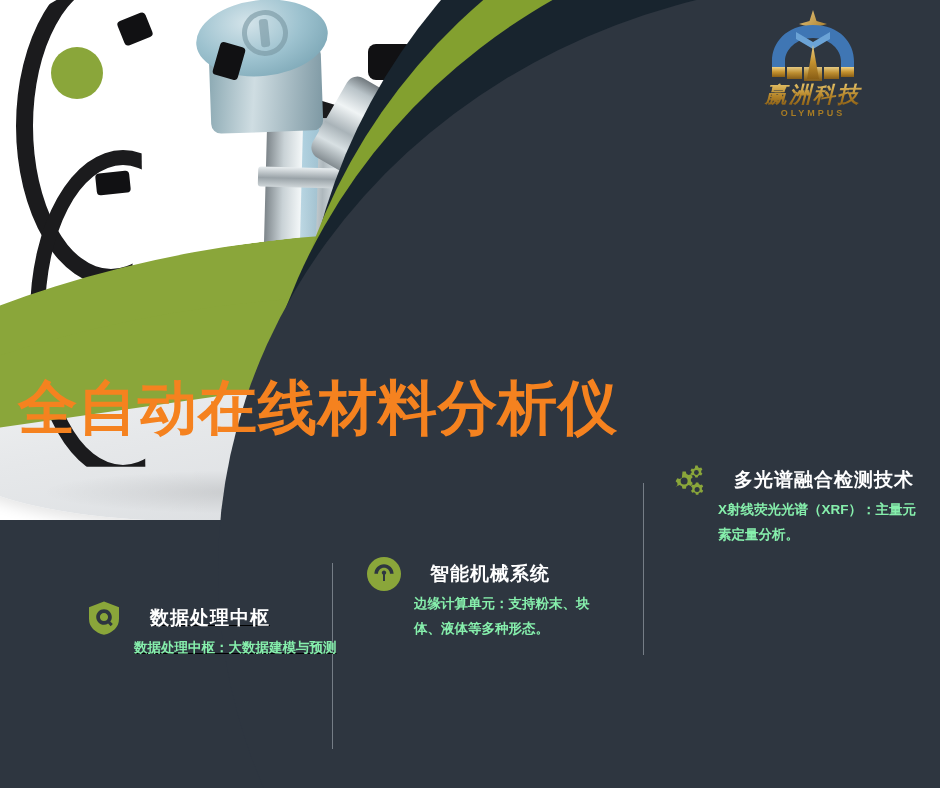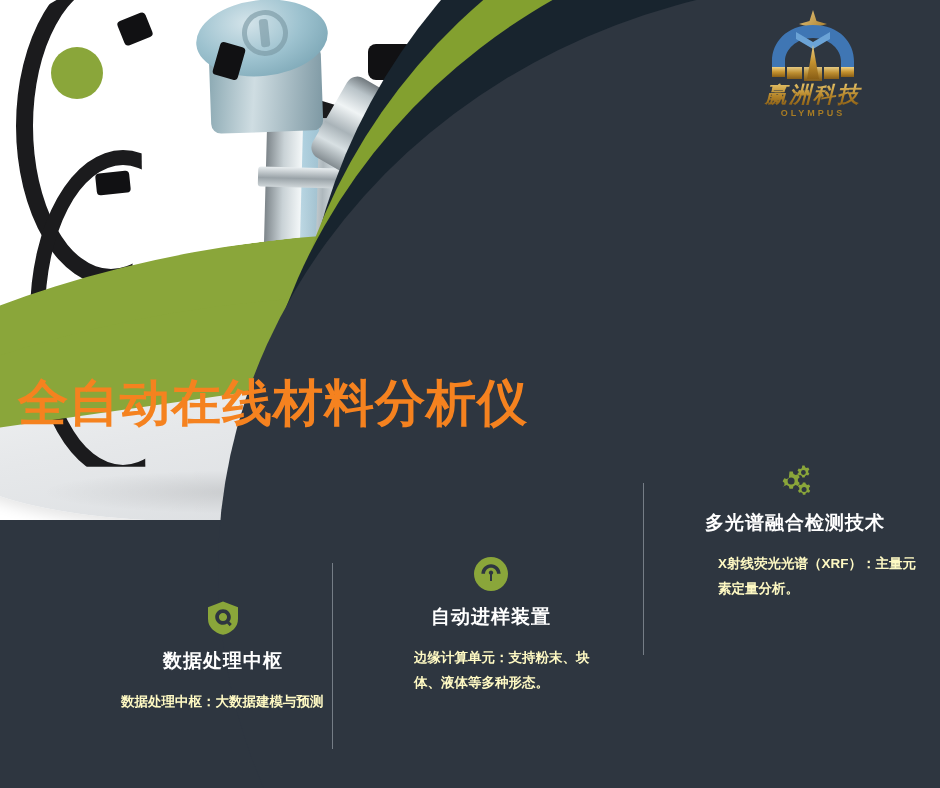--- a/index.html
+++ b/index.html
@@ -288,42 +288,42 @@
     line-height:1.05; font-style:italic;
   }
   .logo-en {
     font-size:9px; letter-spacing:3px; font-weight:bold;
     color:#a87c24; margin-top:2px;
   }
 
   
   .headline {
     position:absolute; left:18px; top:378px;
-    font-size:50px; font-weight:bold; color:#f5821f;
+    font-size:59px; font-weight:bold; color:#f5821f;
     letter-spacing:1px; line-height:1;
     white-space:nowrap;
     font-family:"DejaVu Sans","Liberation Sans",sans-serif;
   }
 
   
   .feature { position:absolute; }
-  .feature .f-head { display:flex; align-items:center; gap:12px;flex-direction:column; }
+  .feature .f-head { display:flex; align-items:center; gap:28px; }
   .feature .f-title {
     color:#ffffff; font-size:19px; font-weight:bold; letter-spacing:1px;
     white-space:nowrap;
   }
   .feature .f-body {
-    color:#fef9c3; font-size:13.5px; font-weight:bold;
-    line-height:1.85; margin-top:16px;
+    color:#86efac; font-size:13.5px; font-weight:bold;
+    line-height:1.85; 
   }
   .f1 { left:670px; top:462px; width:250px; }
   .f1 .f-body { margin-left:48px; width:200px; }
   .f2 { left:366px; top:556px; width:250px; }
   .f2 .f-body { margin-left:48px; width:196px; }
-  .f3 { left:73px; top:600px; width:300px; }
+  .f3 { left:86px; top:600px; width:300px;text-decoration:underline; }
   .f3 .f-body { margin-left:48px; width:260px; white-space:nowrap; }
 
   .icon-box { width:36px; height:36px; flex:0 0 36px; position:relative; }
 
   .divider { position:absolute; width:1px; background:#8e969d; opacity:.75; }
   .div-left  { left:332px; top:563px; height:186px; }
   .div-right { left:643px; top:483px; height:172px; }
 </style>
 </head>
 <body>
@@ -469,21 +469,21 @@
 
   <div class="feature f2">
     <div class="f-head">
       <div class="icon-box">
         <svg width="36" height="36" viewBox="0 0 36 36" aria-hidden="true">
           <circle cx="18" cy="18" r="17" fill="#8aa63a"></circle>
           <path d="M18 8.2c-5.3 0-9.6 4.3-9.6 9.6h3.6c0-3.3 2.7-6 6-6s6 2.7 6 6h3.6c0-5.3-4.3-9.6-9.6-9.6z" fill="#2e3640"></path>
           <path d="M18 14.4c-1.2 0-2.2 1-2.2 2.2 0 .9.5 1.6 1.2 2v6.3h2v-6.3c.7-.4 1.2-1.1 1.2-2 0-1.2-1-2.2-2.2-2.2z" fill="#2e3640"></path>
         </svg>
       </div>
-      <div class="f-title">自动进样装置</div>
+      <div class="f-title">智能机械系统</div>
     </div>
     <div class="f-body">边缘计算单元：支持粉末、块体、液体等多种形态。</div>
   </div>
 
   <div class="feature f3">
     <div class="f-head">
       <div class="icon-box">
         <svg width="36" height="36" viewBox="0 0 36 36" aria-hidden="true">
           <path d="M18 1.5 L33 7.2 V19 C33 27.2 26.6 32.8 18 34.8 C9.4 32.8 3 27.2 3 19 V7.2 Z" fill="#8aa63a"></path>
           <path d="M18 9.2c-4.3 0-7.8 3.5-7.8 7.8s3.5 7.8 7.8 7.8c1.5 0 2.9-.4 4.1-1.2l2.6 2.6 2.1-2.1-2.5-2.5c1-1.3 1.5-2.9 1.5-4.6 0-4.3-3.5-7.8-7.8-7.8zm0 3.7c2.3 0 4.1 1.8 4.1 4.1S20.3 21.1 18 21.1 13.9 19.3 13.9 17s1.8-4.1 4.1-4.1z" fill="#2e3640"></path>

